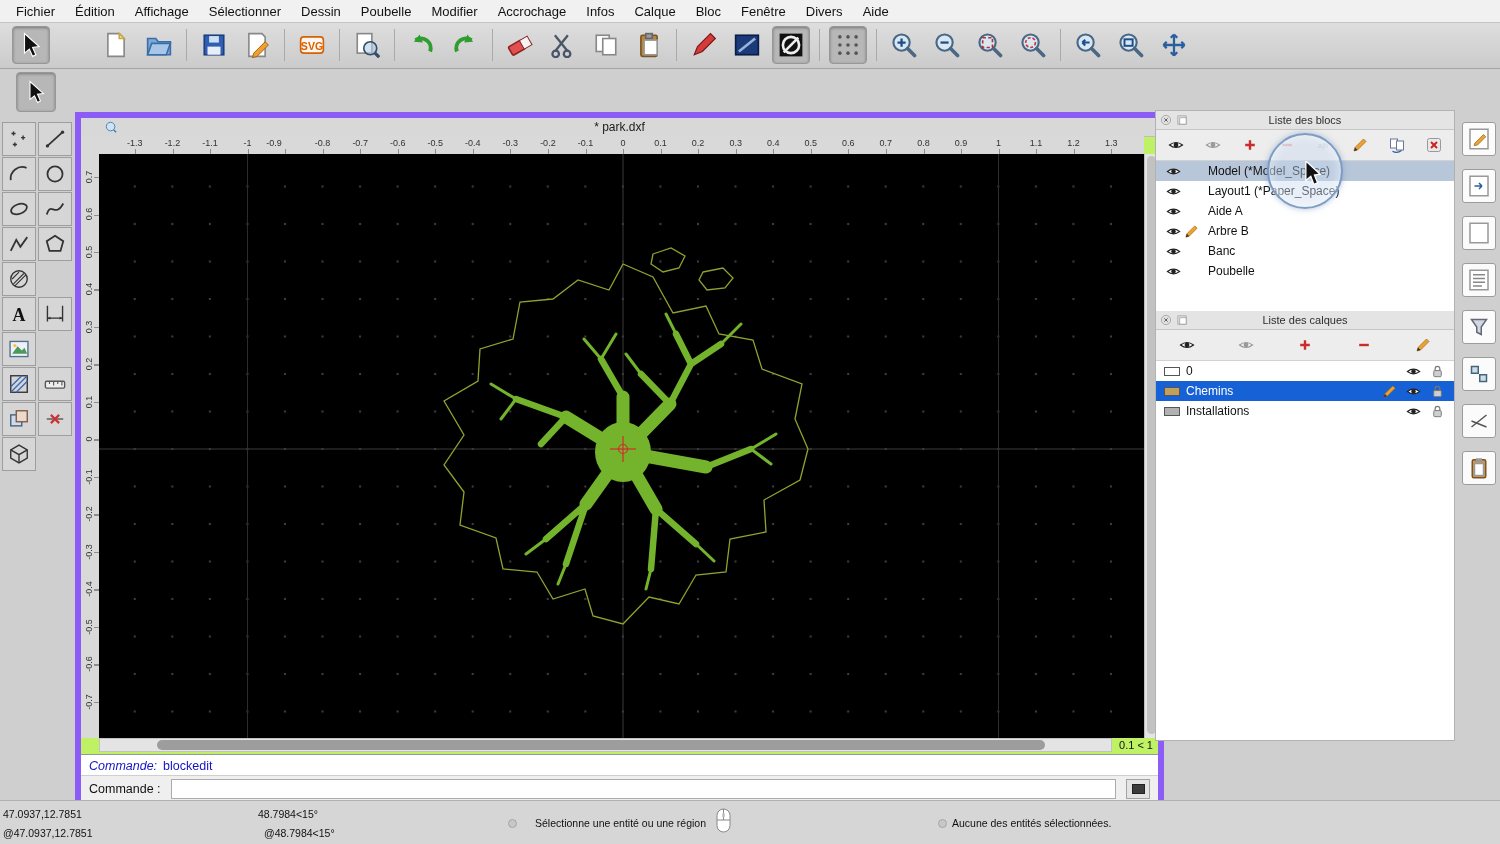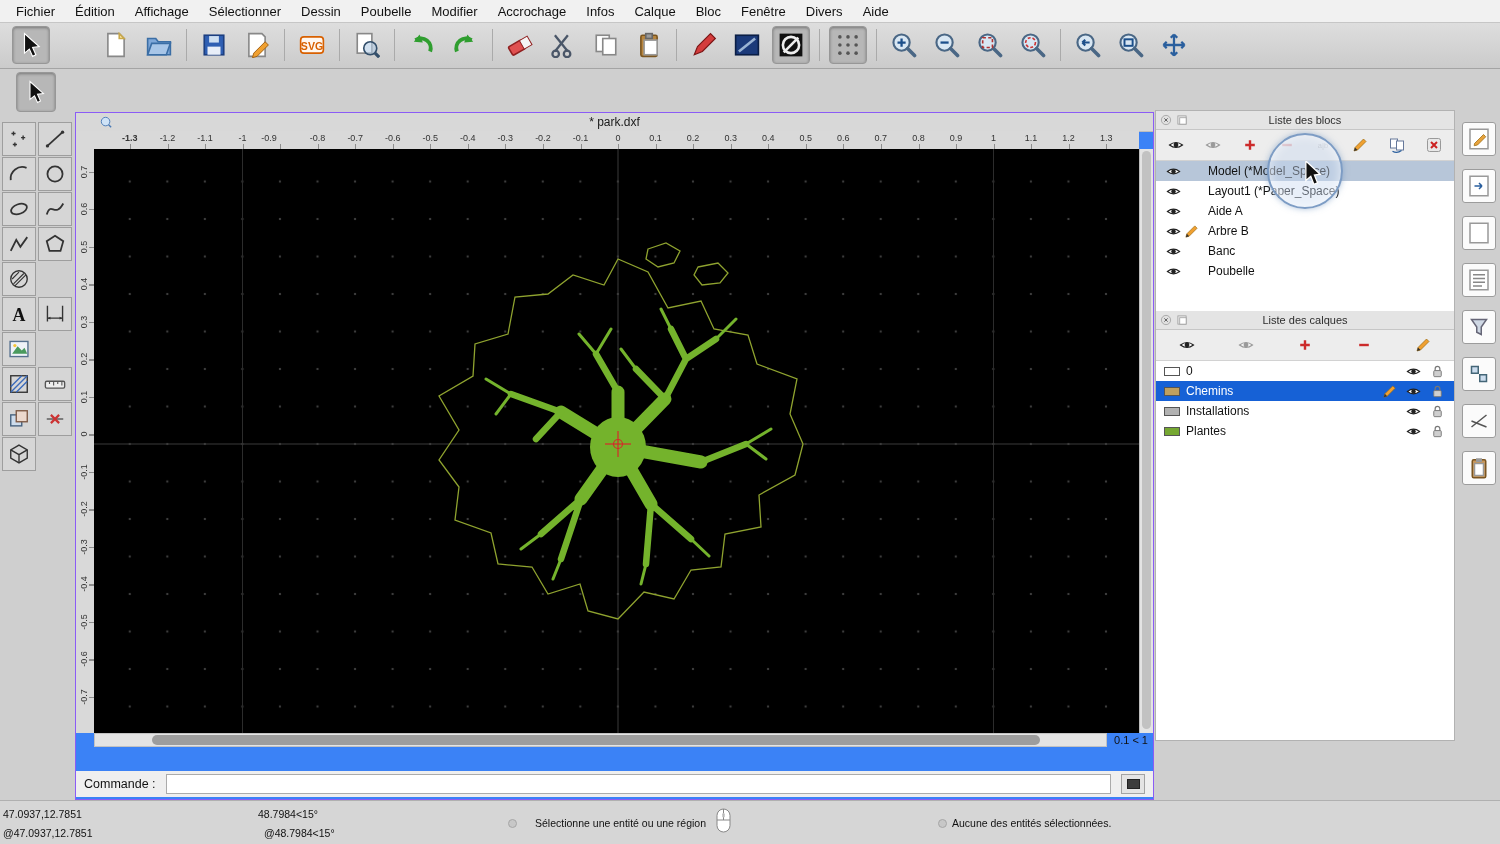--- a/index.html
+++ b/index.html
@@ -22,21 +22,21 @@
 
   .sel2{position:absolute;top:4px;left:16px;width:38px;height:38px;border-radius:4px;background:#b7b7b7;box-shadow:inset 0 1px 3px rgba(0,0,0,.35);border:1px solid #979797;display:flex;align-items:center;justify-content:center;}
   .sel2 svg{width:24px;height:24px;}
 
   .palette{position:absolute;top:54px;left:2px;width:72px;display:grid;grid-template-columns:35px 35px;gap:1px;}
   .ptool{width:34px;height:34px;background:#d6d6d6;border:1px solid #9e9e9e;display:flex;align-items:center;justify-content:center;box-sizing:border-box;}
   .ptool svg{width:22px;height:22px;}
   .ptool.blank{visibility:hidden;}
 
   
-  .mdi{position:absolute;left:75px;top:44px;width:1077px;height:686px;background:#3b82f6;border:1px solid #8b5cf6;box-sizing:content-box;}
+  .mdi{position:absolute;left:75px;top:44px;width:1077px;height:686px;background:#bef264;border:6px solid #8b5cf6;box-sizing:content-box;}
   .doc-titlebar{position:absolute;top:0;left:0;right:0;height:18px;background:#d8d8d8;border-bottom:1px solid #bdbdbd;text-align:center;font-size:12px;line-height:18px;color:#1a1a1a;}
   .doc-icon{position:absolute;left:24px;top:3px;width:13px;height:13px;}
 
   .hruler{position:absolute;top:18px;left:0;width:1063px;height:18px;background:#d9d9d9;border-bottom:1px solid #a8a8a8;font-size:9px;color:#333;overflow:hidden;
           background-image:repeating-linear-gradient(90deg,#8e8e8e 0 1px,transparent 1px 37.55px);background-size:1063px 5px;background-repeat:no-repeat;background-position:53.85px 13px;}
   .htick{position:absolute;top:2px;width:30px;text-align:center;}
   .vruler{position:absolute;top:36px;left:0;width:18px;height:584px;background:#d9d9d9;border-right:1px solid #a8a8a8;font-size:9px;color:#333;overflow:hidden;
           background-image:repeating-linear-gradient(180deg,#8e8e8e 0 1px,transparent 1px 37.5px);background-size:5px 584px;background-repeat:no-repeat;background-position:13px 22.5px;}
   .vtick{position:absolute;left:-4px;width:24px;height:12px;line-height:12px;text-align:center;transform:rotate(-90deg);}
 
@@ -693,21 +693,21 @@
 
     <div class="mdi">
       <div class="doc-titlebar">* park.dxf</div>
       <svg class="doc-icon" viewBox="0 0 14 14">
           <circle cx="6" cy="6" r="4.6" fill="#cfe3f7" stroke="#4a7ab5"></circle>
           <line x1="9.3" y1="9.3" x2="12" y2="12" stroke="#4a7ab5" stroke-width="1.5"></line>
         </svg>
 
       <div class="hruler">
 
-      <div class="htick" style="left: 38.85px; font-weight: bold;">-1.3</div>
+      <div class="htick" style="left: 38.85px;">-1.3</div>
           <div class="htick" style="left: 76.4px;">-1.2</div>
           <div class="htick" style="left: 113.95px;">-1.1</div>
           <div class="htick" style="left: 151.5px;">-1</div>
           <div class="htick" style="left: 178px;">-0.9</div>
           <div class="htick" style="left: 226.6px;">-0.8</div>
           <div class="htick" style="left: 264.15px;">-0.7</div>
           <div class="htick" style="left: 301.7px;">-0.6</div>
           <div class="htick" style="left: 339.25px;">-0.5</div>
           <div class="htick" style="left: 376.8px;">-0.4</div>
           <div class="htick" style="left: 414.35px;">-0.3</div>
@@ -772,20 +772,23 @@
       </div>
 
       <div class="vscroll">
           <div class="thumb"></div>
         </div>
       <div class="hscroll">
           <div class="thumb"></div>
         </div>
       <div class="grid-info">0.1 &lt; 1</div>
 
+      <div class="cmd-history">
+        <span class="lbl">Commande:</span><span>blockedit</span>
+      </div>
       <div class="cmd-row">
         <span>Commande :</span>
         <input class="cmd-input" value="" style="">
         <div class="cmd-expand">
             <i></i>
           </div>
       </div>
     </div>
 
     <div class="panels">
@@ -1014,35 +1017,20 @@
                   <use href="#sym-eye"></use>
                 </svg>
               </span>
               <span class="slot">
                 <svg viewBox="0 0 16 16">
                   <use href="#sym-lock"></use>
                 </svg>
               </span>
             </div>
 
-            <div class="lrow">
-              <span class="swatch" style="background-color: rgb(118, 168, 50);"></span>
-              <span class="llabel">Plantes</span>
-              <span class="slot"></span>
-              <span class="slot">
-                <svg viewBox="0 0 16 16">
-                  <use href="#sym-eye"></use>
-                </svg>
-              </span>
-              <span class="slot">
-                <svg viewBox="0 0 16 16">
-                  <use href="#sym-lock"></use>
-                </svg>
-              </span>
-            </div>
           </div>
       </div>
     </div>
 
     <div class="dock">
 
         <div class="dockbtn">
           <svg viewBox="0 0 16 16">
             <use href="#sym-dock1"></use>
           </svg>

